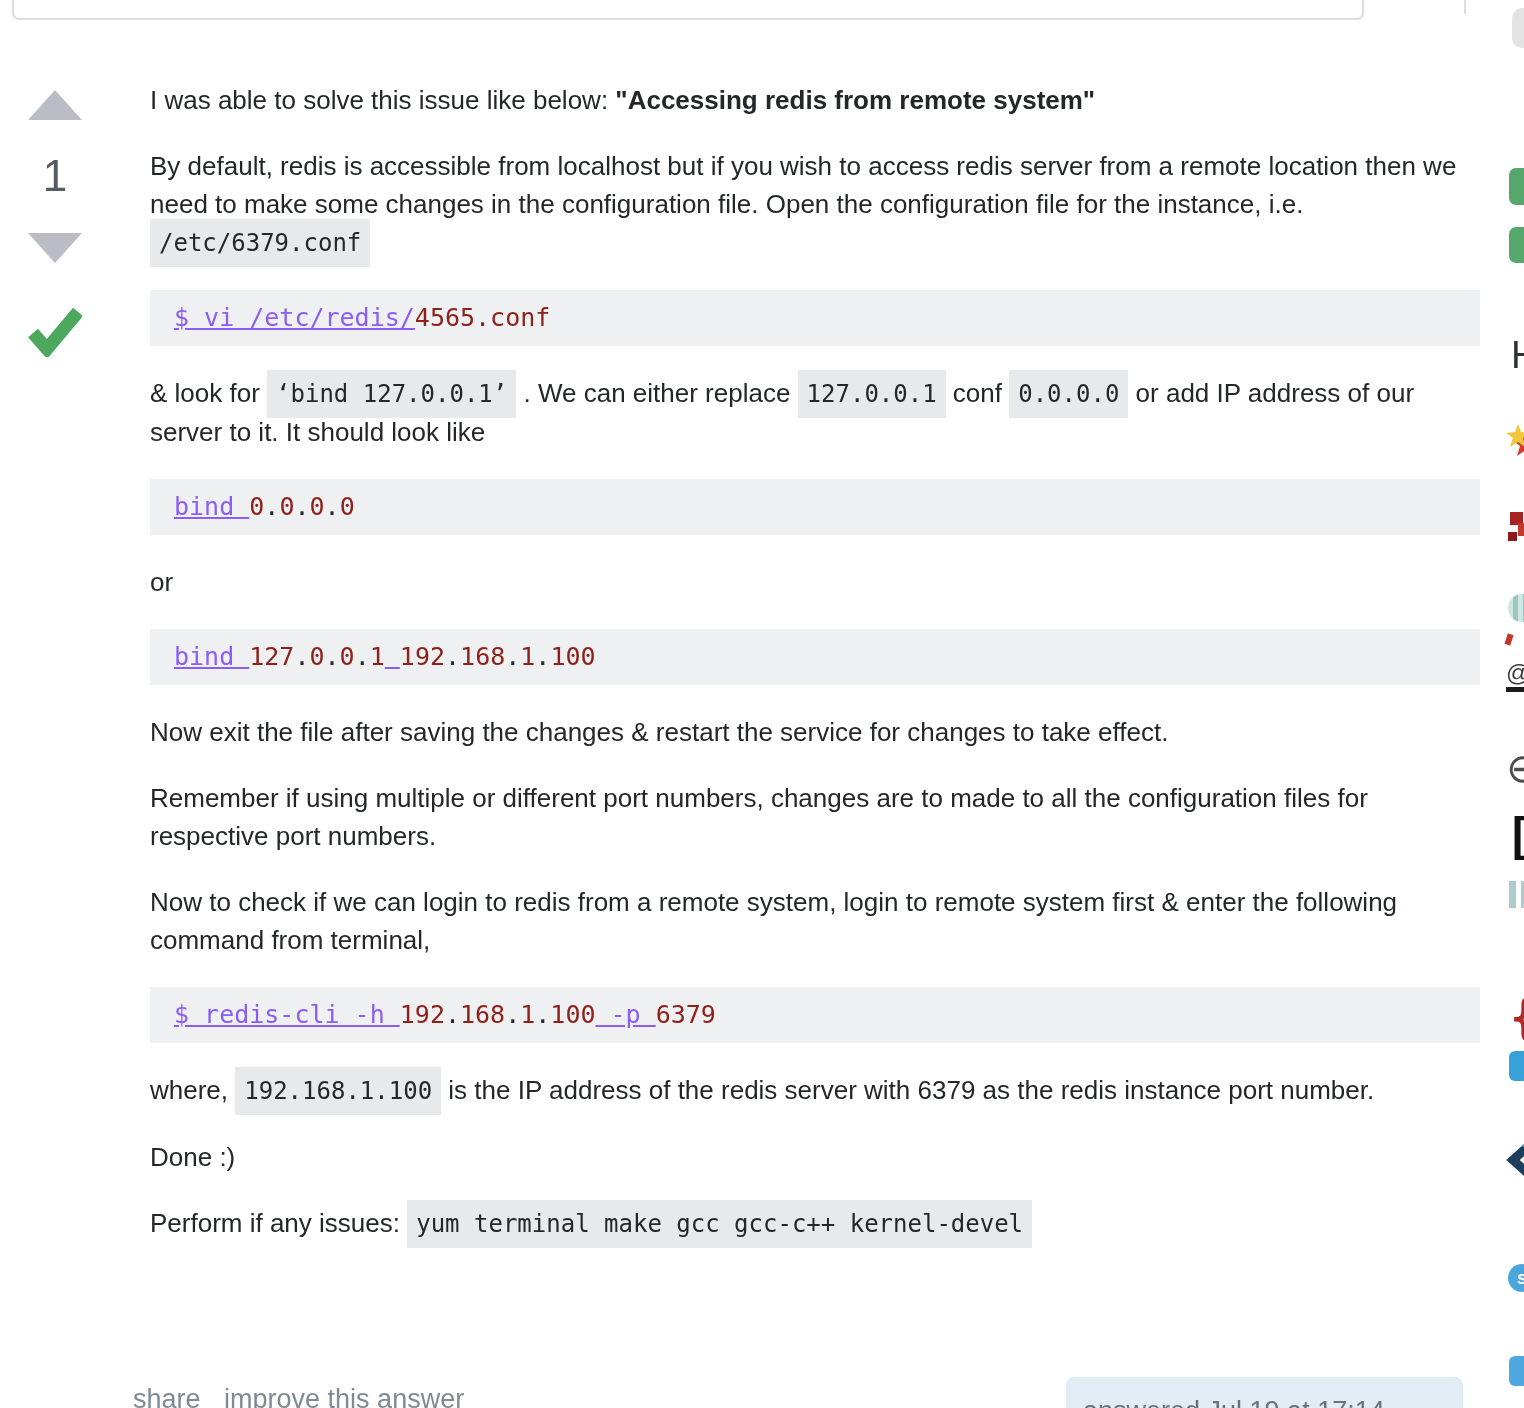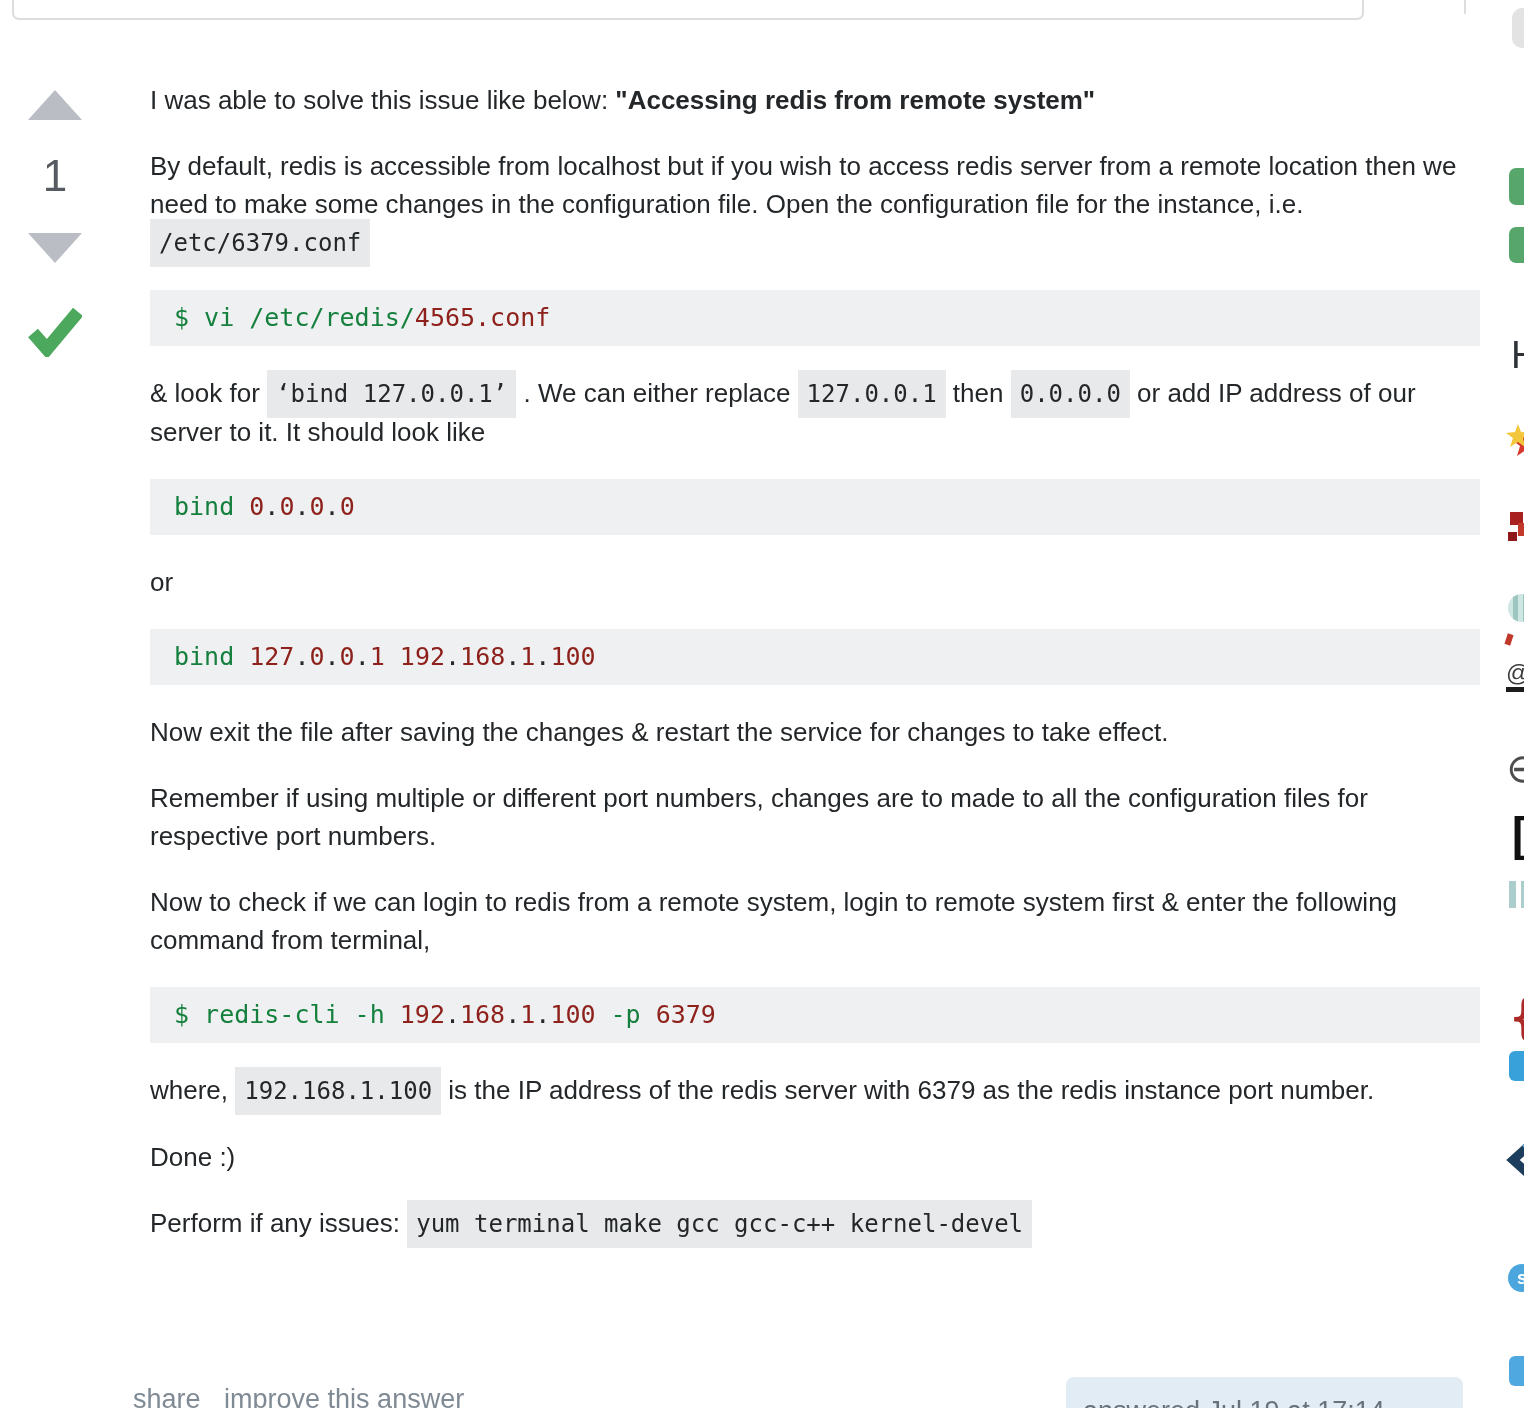--- a/index.html
+++ b/index.html
@@ -29,21 +29,21 @@
              font-size:26px; line-height:38px; color:#242729; }
   .content p { margin:0 0 28px 0; }
   .seg-plain {}
   .seg-bold { font-weight:700; }
   .seg-code { font-family:"DejaVu Sans Mono", monospace; font-size:24px;
               background:#e7e9ea; padding:10px 9px; color:#242729; white-space:pre; }
   pre.code-block { margin:0 0 28px 0; width:1330px; background:#eff0f1;
                    padding:11px 24px; font-family:"DejaVu Sans Mono", monospace;
                    font-size:25px; line-height:34px; color:#393f45; overflow:hidden; }
   pre.code-block code { font:inherit; }
-  .tok-pln { color:#15803d; }
+  .tok-pln { color:#8b5cf6;text-decoration:underline; }
   .tok-lit { color:#8e211b; }
   .tok-pun { color:#24292e; }
 
   
   .footer-row { position:absolute; left:133px; top:1380px; width:1330px;
                 font-size:27px; line-height:38px; color:#7f8a94; }
   .footer-link { margin-right:16px; cursor:pointer; }
   .answered-box { position:absolute; right:0; top:-3px; width:397px; height:64px;
                   background:#e1ecf4; border-radius:8px; color:#68727c;
                   font-size:27px; padding:15px 0 0 17px; }
@@ -93,21 +93,21 @@
       <svg width="54" height="54" viewBox="0 0 54 54">
         <path d="M5 30 L19 46 L50 9" stroke="#4CA85C" stroke-width="13" fill="none"></path>
       </svg>
     </div>
   </div>
 
   <div class="content">
       <p><span class="seg-plain">I was able to solve this issue like below: </span><span class="seg-bold">"Accessing redis from remote system"</span></p>
       <p><span class="seg-plain">By default, redis is accessible from localhost but if you wish to access redis server from a remote location then we need to make some changes in the configuration file. Open the configuration file for the instance, i.e. </span><span class="seg-code">/etc/6379.conf</span></p>
       <pre class="code-block"><code><span class="tok-pln">$ vi /etc/redis/</span><span class="tok-lit">4565.conf</span></code></pre>
-      <p><span class="seg-plain">&amp; look for </span><span class="seg-code">‘bind 127.0.0.1’</span><span class="seg-plain"> . We can either replace </span><span class="seg-code">127.0.0.1</span><span class="seg-plain"> then </span><span class="seg-code">0.0.0.0</span><span class="seg-plain"> or add IP address of our server to it. It should look like</span></p>
+      <p><span class="seg-plain">&amp; look for </span><span class="seg-code">‘bind 127.0.0.1’</span><span class="seg-plain"> . We can either replace </span><span class="seg-code">127.0.0.1</span><span class="seg-plain"> conf </span><span class="seg-code">0.0.0.0</span><span class="seg-plain"> or add IP address of our server to it. It should look like</span></p>
       <pre class="code-block"><code><span class="tok-pln">bind </span><span class="tok-lit">0</span><span class="tok-pun">.</span><span class="tok-lit">0</span><span class="tok-pun">.</span><span class="tok-lit">0</span><span class="tok-pun">.</span><span class="tok-lit">0</span></code></pre>
       <p><span class="seg-plain">or</span></p>
       <pre class="code-block"><code><span class="tok-pln">bind </span><span class="tok-lit">127</span><span class="tok-pun">.</span><span class="tok-lit">0</span><span class="tok-pun">.</span><span class="tok-lit">0</span><span class="tok-pun">.</span><span class="tok-lit">1</span><span class="tok-pln"> </span><span class="tok-lit">192</span><span class="tok-pun">.</span><span class="tok-lit">168</span><span class="tok-pun">.</span><span class="tok-lit">1</span><span class="tok-pun">.</span><span class="tok-lit">100</span></code></pre>
       <p><span class="seg-plain">Now exit the file after saving the changes &amp; restart the service for changes to take effect.</span></p>
       <p><span class="seg-plain">Remember if using multiple or different port numbers, changes are to made to all the configuration files for respective port numbers.</span></p>
       <p><span class="seg-plain">Now to check if we can login to redis from a remote system, login to remote system first &amp; enter the following command from terminal,</span></p>
       <pre class="code-block"><code><span class="tok-pln">$ redis-cli -h </span><span class="tok-lit">192</span><span class="tok-pun">.</span><span class="tok-lit">168</span><span class="tok-pun">.</span><span class="tok-lit">1</span><span class="tok-pun">.</span><span class="tok-lit">100</span><span class="tok-pln"> -p </span><span class="tok-lit">6379</span></code></pre>
       <p><span class="seg-plain">where, </span><span class="seg-code">192.168.1.100</span><span class="seg-plain"> is the IP address of the redis server with 6379 as the redis instance port number.</span></p>
       <p><span class="seg-plain">Done :)</span></p>
       <p><span class="seg-plain">Perform if any issues: </span><span class="seg-code">yum terminal make gcc gcc-c++ kernel-devel</span></p>

